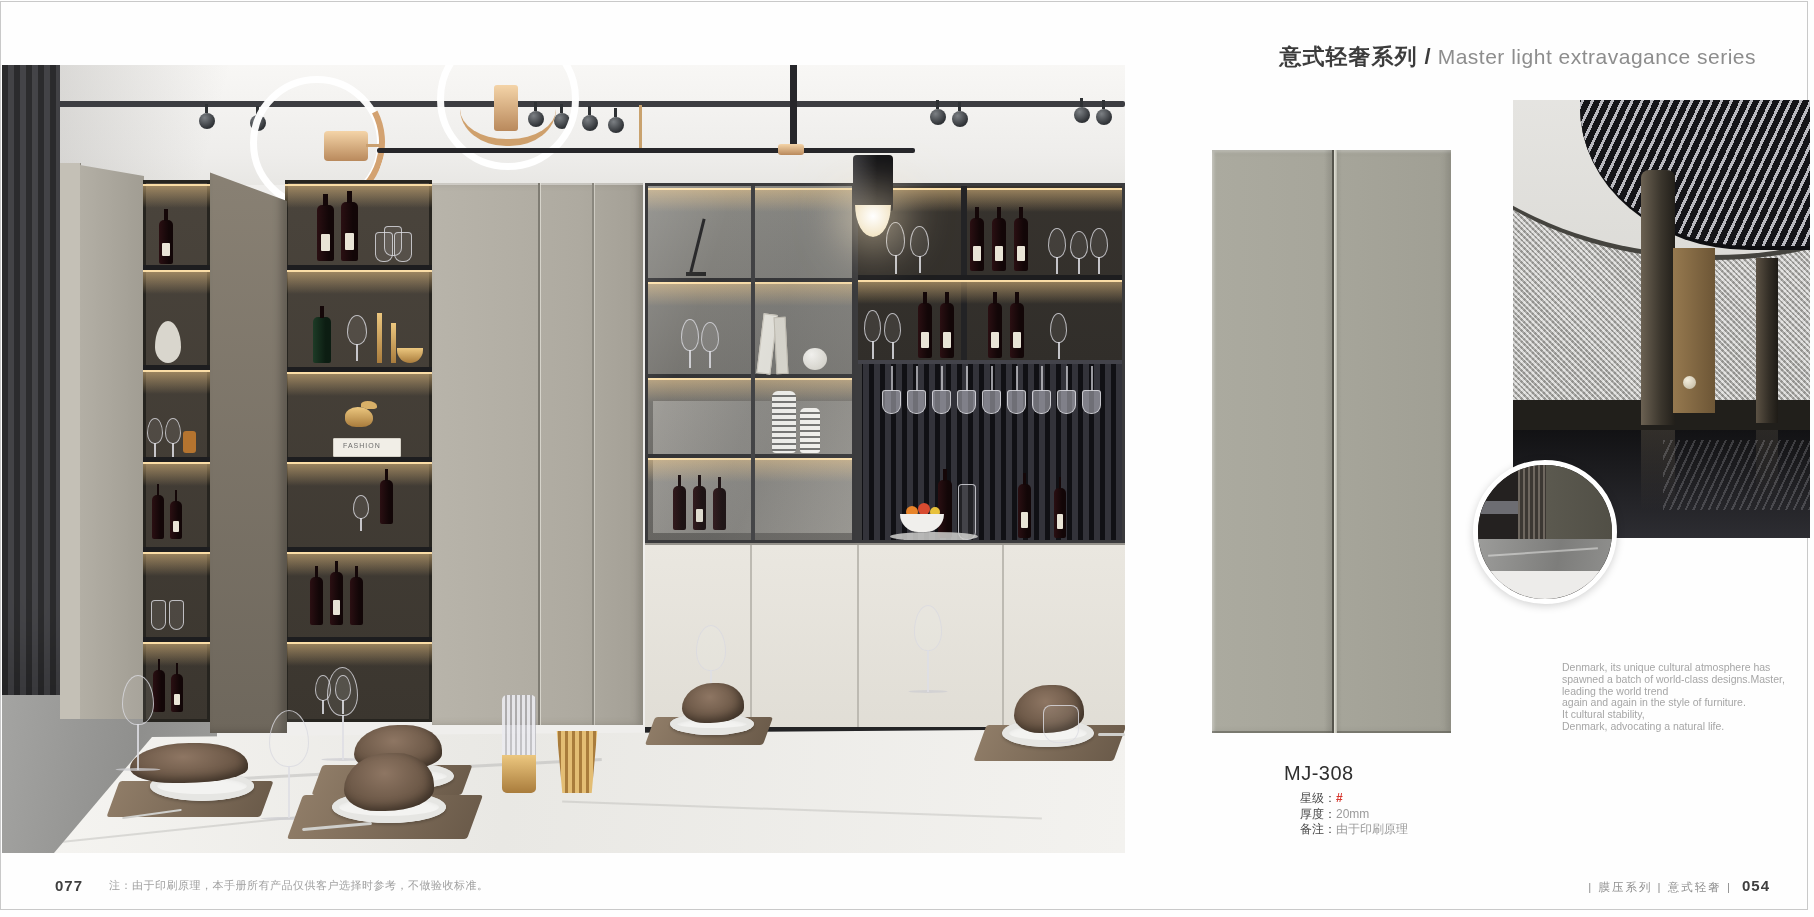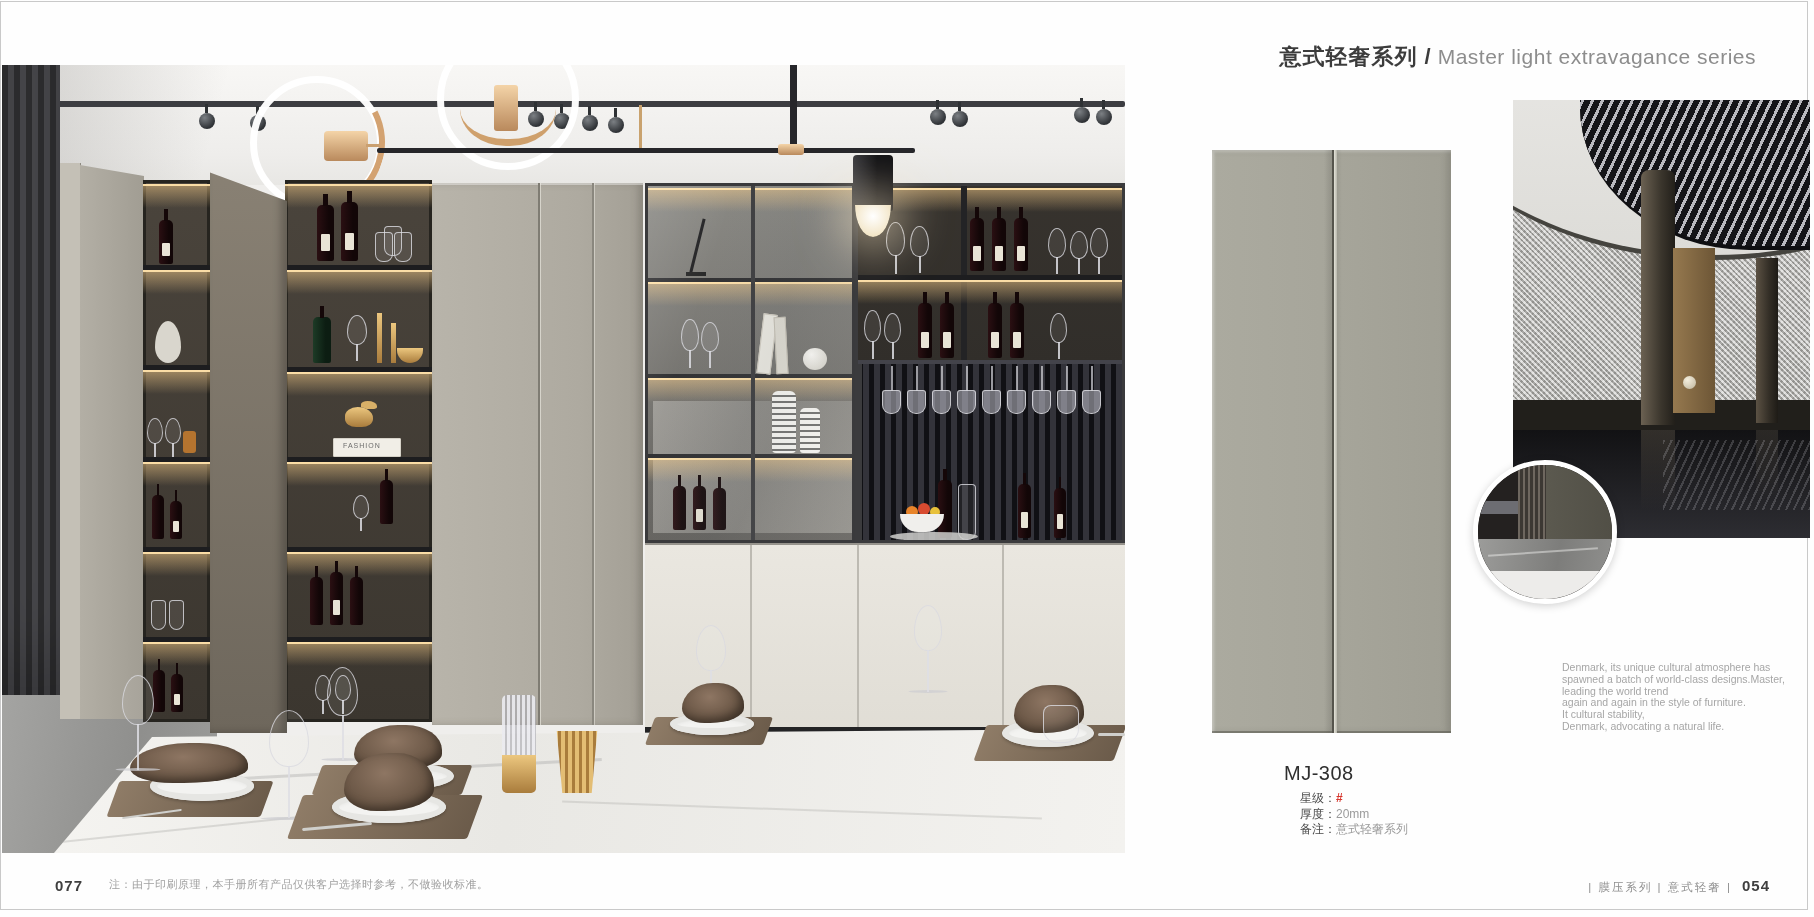--- a/index.html
+++ b/index.html
@@ -47,21 +47,21 @@
   #inset-circle{left:1473px;top:460px;width:144px;height:144px;border-radius:50%;border:5px solid #ffffff;
     box-sizing:border-box;overflow:hidden;background:#2a2826;box-shadow:0 2px 8px rgba(0,0,0,.18);}
   
   #desc{left:1562px;top:662px;width:240px;font-size:10.5px;line-height:11.8px;color:#a6a6a6;}
   #product{left:1284px;top:762px;}
   .p-code{font-size:20px;color:#2f2f2f;letter-spacing:.5px;margin-bottom:6px;}
   .spec-row{font-size:12px;line-height:15.5px;margin-left:16px;}
   .spec-label{color:#4a4a4a;}
   .spec-value{color:#9b9b9b;}
   .spec-value.star{color:#d6372e;font-weight:bold;}
-  .footer-left{left:55px;top:877px;display:flex;align-items:flex-start;gap:26px;}
+  .footer-left{left:55px;top:877px;display:flex;align-items:center;gap:26px;}
   .pagenum{font-size:15px;font-weight:bold;color:#3f3f3f;letter-spacing:1px;}
   .footnote{font-size:11px;color:#a0a0a0;letter-spacing:.5px;}
   .footer-right{right:44px;top:877px;display:flex;align-items:baseline;gap:10px;}
   .tags{font-size:11.5px;color:#8f8f8f;letter-spacing:2px;}
 </style>
 </head>
 <body>
 
 <div class="a page-frame"></div>
 
@@ -328,21 +328,21 @@
 
 <div id="product" class="a">
   <div class="p-code">MJ-308</div>
   <div class="spec-row">
     <span class="spec-label">星级：</span><span class="spec-value star">#</span>
   </div>
   <div class="spec-row">
     <span class="spec-label">厚度：</span><span class="spec-value">20mm</span>
   </div>
   <div class="spec-row">
-    <span class="spec-label">备注：</span><span class="spec-value">意式轻奢系列</span>
+    <span class="spec-label">备注：</span><span class="spec-value">由于印刷原理</span>
   </div>
 </div>
 
 <div class="a footer-left">
   <span class="pagenum">077</span>
   <span class="footnote">注：由于印刷原理，本手册所有产品仅供客户选择时参考，不做验收标准。</span>
 </div>
 <div class="a footer-right">
   <span class="tags">|  膜压系列  |  意式轻奢  |</span>
   <span class="pagenum">054</span>

